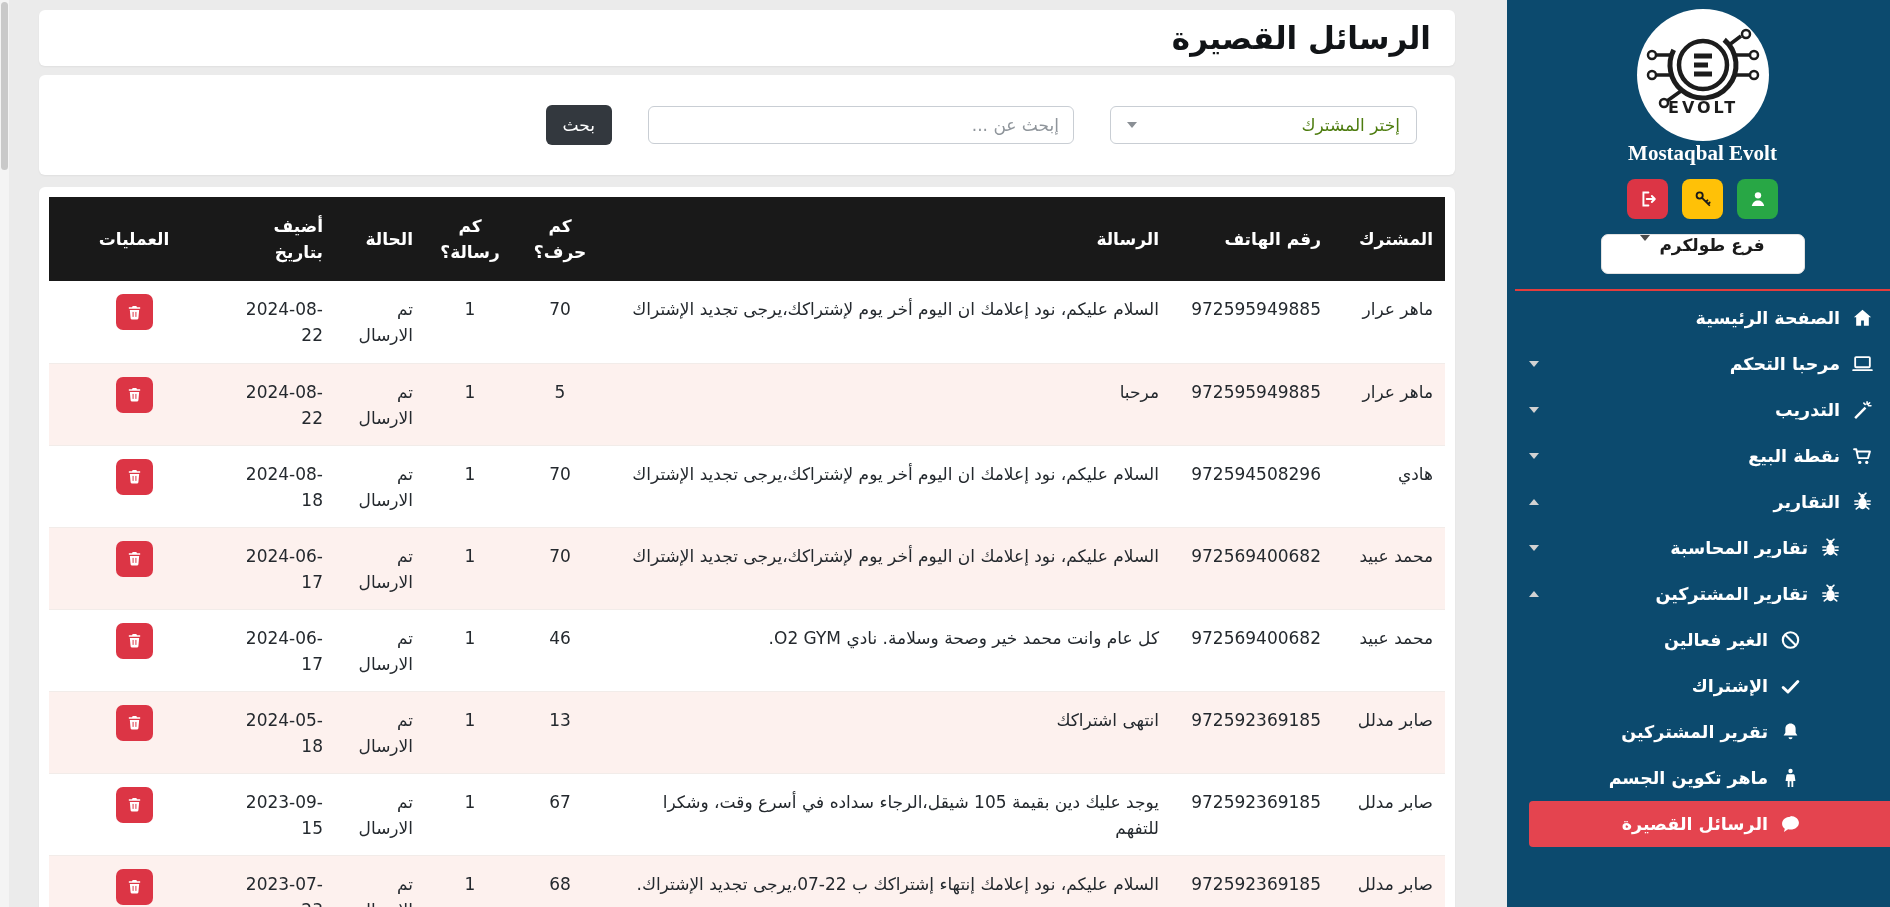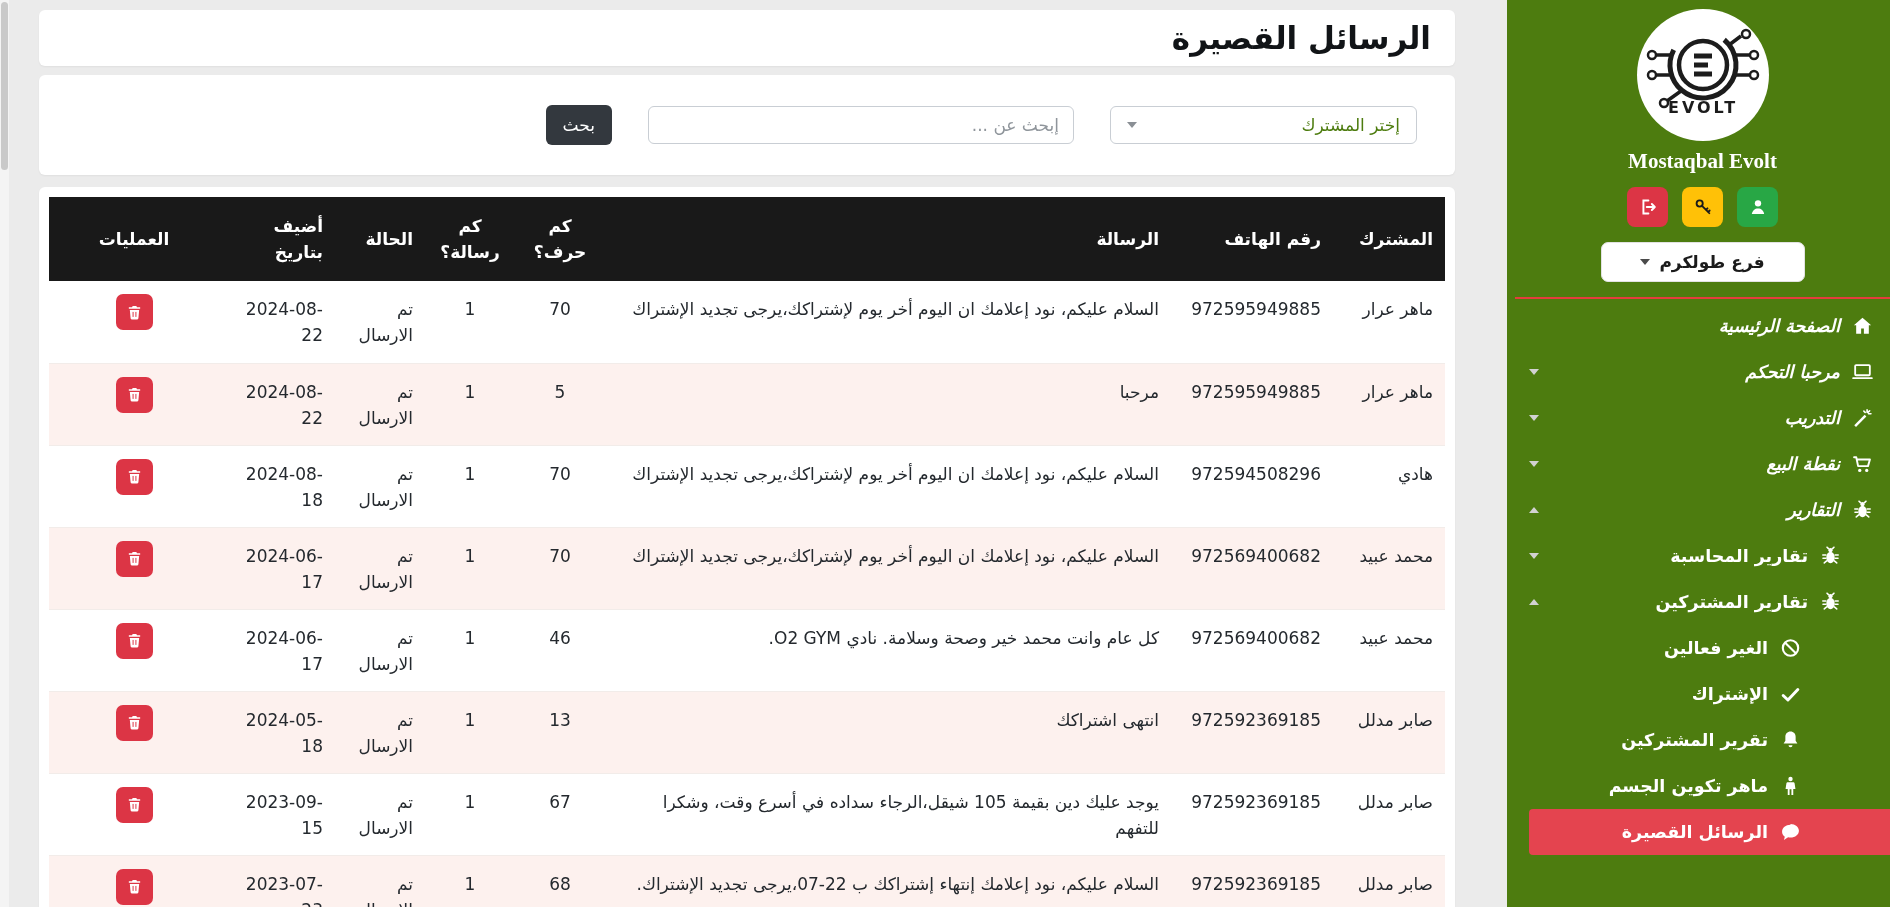--- a/index.html
+++ b/index.html
@@ -11,43 +11,43 @@
     direction:rtl;
     color:#24292e;
   }
   
   .pg-scroll { position:absolute; top:0; left:0; width:9px; height:907px; background:#f4f4f4; z-index:50; }
   .pg-scroll .thumb { position:absolute; top:2px; left:1px; width:7px; height:168px; background:#c9c9c9; border-radius:4px; }
 
   
   .sidebar {
     position:absolute; top:0; right:0; width:383px; height:907px;
-    background:#4d7c0f; padding-left:8px; overflow:hidden;
+    background:#0c4a6e; padding-left:8px; overflow:hidden;
   }
   .logo-circle { width:132px; height:132px; border-radius:50%; background:#fff; margin:9px auto 0; display:flex; align-items:center; justify-content:center; }
-  .brand { text-align:center; color:#fff; font-family:"Liberation Serif", serif; font-weight:bold; font-size:21px; margin-top:8px; }
+  .brand { text-align:center; color:#fff; font-family:"Liberation Serif", serif; font-weight:bold; font-size:21px; margin-top:0; }
   .act-btns { display:flex; direction:ltr; justify-content:center; gap:14px; margin-top:13px; }
   .act-btn { width:41px; height:40px; border:none; border-radius:8px; display:flex; align-items:center; justify-content:center; cursor:pointer; }
   .act-btn.red { background:#dc3545; }
   .act-btn.yellow { background:#ffc107; }
   .act-btn.green { background:#28a745; }
   .branch-btn {
     width:204px; height:40px; background:#fff; border:1px solid #e2e2e2; border-radius:7px;
-    margin:15px auto 0; display:flex; align-items:center; justify-content:center; gap:9px;
+    margin:15px auto 0; display:flex; align-items:flex-start; justify-content:center; gap:9px;
     font-size:17px; font-weight:bold; color:#1b1b1b; cursor:pointer;
   }
   .sel-caret { width:0; height:0; border-left:5px solid transparent; border-right:5px solid transparent; border-top:6px solid #4a4a4a; }
   .side-divider { height:2px; background:#e43d3d; margin-top:15px; }
 
   .menu { padding:4px 0 0 14px; }
   .mi {
     display:flex; align-items:center; height:46px; color:#fff; font-size:17.5px; font-weight:bold;
     text-decoration:none; cursor:pointer; gap:11px;
   }
-  .mi.lv0 { padding-right:16px;font-style:italic; }
+  .mi.lv0 { padding-right:16px; }
   .mi.lv1 { padding-right:48px; }
   .mi.lv2 { padding-right:88px; }
   .mi.active { background:#e4444f; border-radius:4px 0 0 4px; }
   .ic { width:23px; height:22px; display:flex; align-items:center; justify-content:center; flex:0 0 auto; }
   .ic svg { width:100%; height:100%; }
   .caret { width:0; height:0; border-left:5px solid transparent; border-right:5px solid transparent; margin-right:auto; }
   .caret-down { border-top:6px solid #d2d2d2; }
   .caret-up { border-bottom:6px solid #d2d2d2; }
 
   

